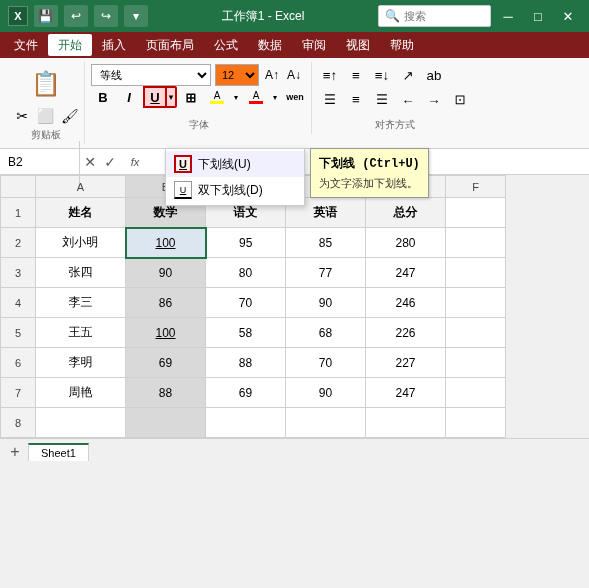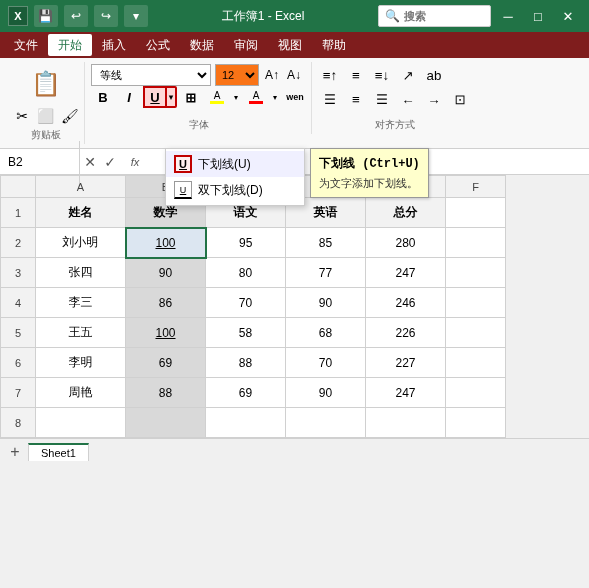--- a/index.html
+++ b/index.html
@@ -13,21 +13,21 @@
       align-items: center;
       padding: 0 8px;
       color: white;
     }
     .title-bar-left { display: flex; align-items: center; gap: 6px; }
     .excel-icon { width: 20px; height: 20px; background: #1a5c38; border: 1px solid rgba(255,255,255,0.3); display: flex; align-items: center; justify-content: center; font-size: 11px; font-weight: bold; color: white; }
     .title-btn { width: 24px; height: 22px; background: rgba(255,255,255,0.15); border: none; color: white; cursor: pointer; display: flex; align-items: center; justify-content: center; font-size: 12px; border-radius: 2px; }
     .title-center { flex: 1; text-align: center; font-size: 12px; }
     .title-right { display: flex; align-items: center; gap: 4px; }
     .search-box { display: flex; align-items: center; background: white; border: 1px solid #ccc; height: 22px; padding: 0 6px; gap: 4px; border-radius: 2px; }
-    .search-box input { border: none; outline: none; font-size: 11px; width: 80px; font-weight: bold; }
+    .search-box input { border: none; outline: none; font-size: 11px; width: 80px; }
     .win-btn { width: 26px; height: 26px; background: none; border: none; color: white; cursor: pointer; display: flex; align-items: center; justify-content: center; font-size: 13px; }
 
     
     .menu-bar {
       height: 26px;
       background: #7f1d1d;
       display: flex;
       align-items: center;
       padding: 0 4px;
       color: white;
@@ -205,20 +205,21 @@
     <button class="win-btn">─</button>
     <button class="win-btn">□</button>
     <button class="win-btn close">✕</button>
   </div>
 </div>
 
 <div class="menu-bar">
   <div class="menu-item">文件</div>
   <div class="menu-item active">开始</div>
   <div class="menu-item">插入</div>
+  <div class="menu-item">页面布局</div>
   <div class="menu-item">公式</div>
   <div class="menu-item">数据</div>
   <div class="menu-item">审阅</div>
   <div class="menu-item">视图</div>
   <div class="menu-item">帮助</div>
 </div>
 
 <div class="ribbon">
 
   <div class="ribbon-group">

